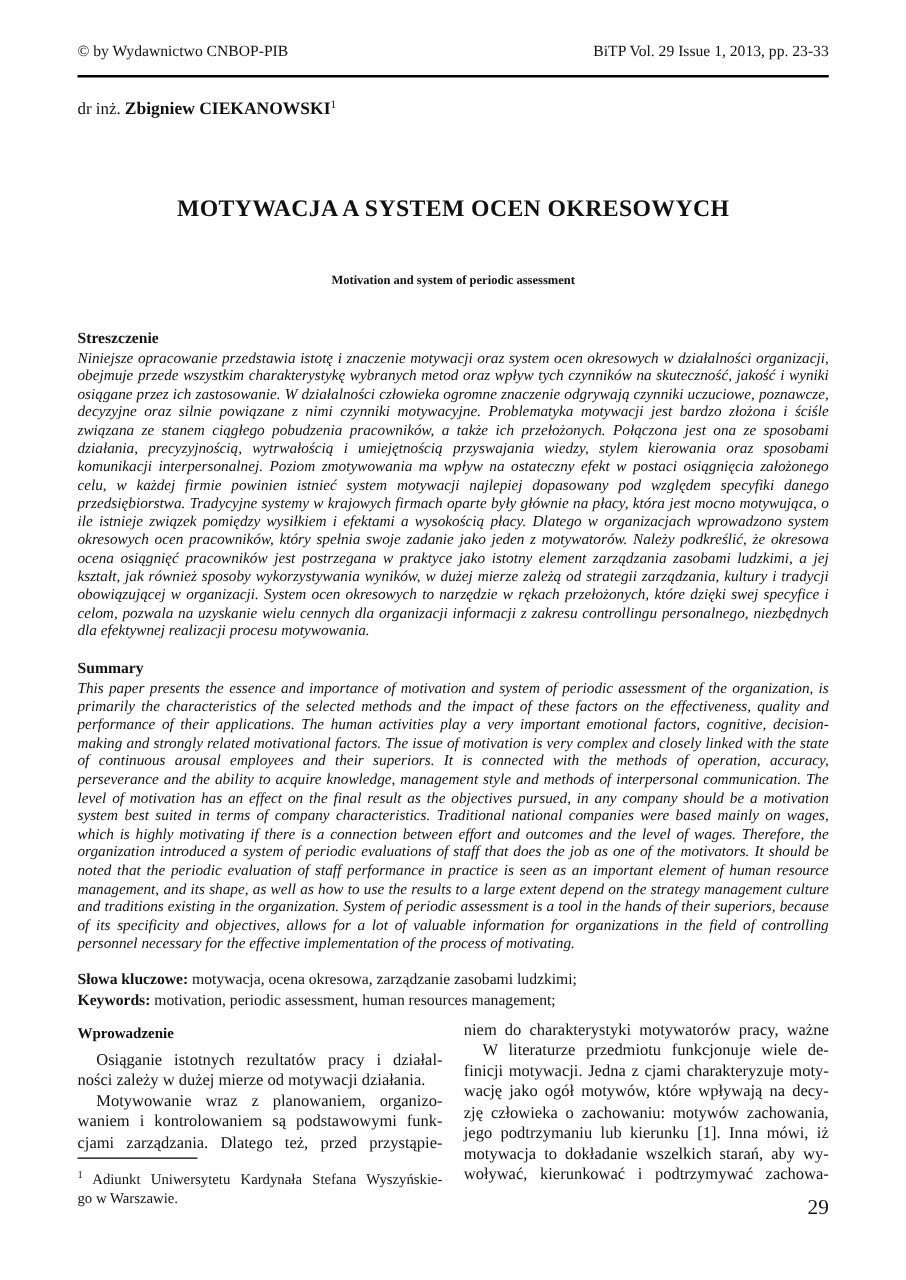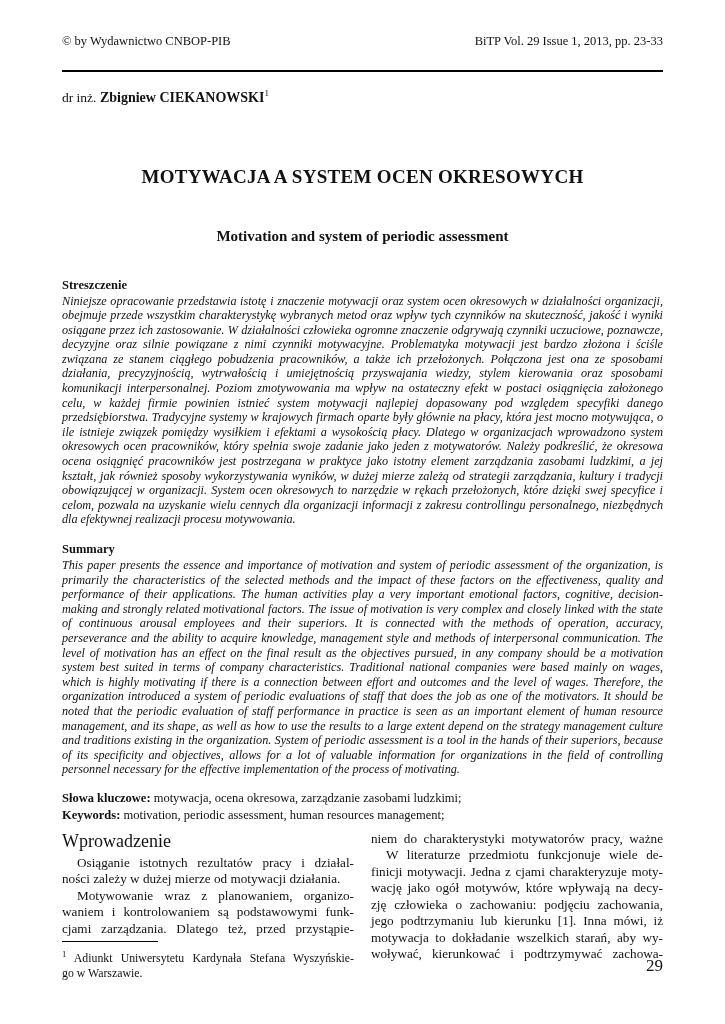--- a/index.html
+++ b/index.html
@@ -6,46 +6,46 @@
   body {
     width: 725px; height: 1024px; position: relative; overflow: hidden;
     font-family: "Liberation Serif", "DejaVu Serif", serif;
     color: #121212;
     -webkit-font-smoothing: antialiased;
   }
   .page { padding: 34px 62px 0 62px; width: 601px; }
 
   .hdr {
     display: flex; justify-content: space-between; align-items: flex-end;
-    font-size: 12.5px; padding-bottom: 21px; border-bottom: 2px solid #000;
+    font-size: 12.5px; padding-bottom: 11px; border-bottom: 2px solid #000;
   }
   .author { margin-top: 16px; font-size: 13.5px; }
   .author b { font-size: 14px; }
   .author sup { font-size: 9px; }
 
   .title {
     margin: 60px 0 0 0; text-align: center; font-size: 19px; font-weight: bold;
     letter-spacing: 0.3px;
   }
-  .subtitle { margin: 40px 0 0 0; text-align: center; font-size: 15px; font-weight: bold; }
+  .subtitle { margin: 40px 0 0 0; text-align: center; font-size: 10px; font-weight: bold; }
 
   .sec-h { font-weight: bold; font-size: 12.5px; }
   .abs-h { margin-top: 33px; }
   .sum-h { margin-top: 15px; }
   .abs {
     margin: 1px 0 0 0; font-size: 12.2px; line-height: 14.6px;
     text-align: justify;
     font-style: italic;
   }
 
   .keywords { margin-top: 13px; font-size: 12.5px; line-height: 17px; }
 
   .cols { display: flex; gap: 17px; margin-top: 7px; }
   .col { width: 292px; font-size: 13.2px; line-height: 16.5px; }
-  .intro-h { font-size: 18px; font-weight: normal; line-height: 21px; margin-bottom: 3px; }
+  .intro-h { font-size: 12px; font-weight: bold; line-height: 21px; margin-bottom: 3px; }
   .line { text-align: justify; }
   .jl { text-align-last: justify; }
   .indent { text-indent: 15px; }
 
   .fn { margin-top: 4px; font-size: 11.8px; line-height: 15px; }
   .fn-rule { width: 96px; border-top: 1.5px solid #000; margin-bottom: 5px; }
   .fn sup { font-size: 8.5px; }
 
   .pageno { position: absolute; top: 956px; right: 62px; font-size: 17px; }
 </style>
@@ -92,21 +92,21 @@
         <div class="fn-line jl"><sup>1</sup> <span>Adiunkt Uniwersytetu Kardynała Stefana Wyszyńskie-</span></div>
         <div class="fn-line">go w Warszawie.</div>
       </div>
     </div>
 
     <div class="col">
       <div class="line jl">niem do charakterystyki motywatorów pracy, ważne</div>
       <div class="line jl indent">W literaturze przedmiotu funkcjonuje wiele de-</div>
       <div class="line jl">finicji motywacji. Jedna z cjami charakteryzuje moty-</div>
       <div class="line jl">wację jako ogół motywów, które wpływają na decy-</div>
-      <div class="line jl">zję człowieka o zachowaniu: podjęciu zachowania,</div>
+      <div class="line jl">zję człowieka o zachowaniu: motywów zachowania,</div>
       <div class="line jl">jego podtrzymaniu lub kierunku [1]. Inna mówi, iż</div>
       <div class="line jl">motywacja to dokładanie wszelkich starań, aby wy-</div>
       <div class="line jl">woływać, kierunkować i podtrzymywać zachowa-</div>
     </div>
 
   </div>
 </div>
 
 <div class="pageno">29</div>
 

